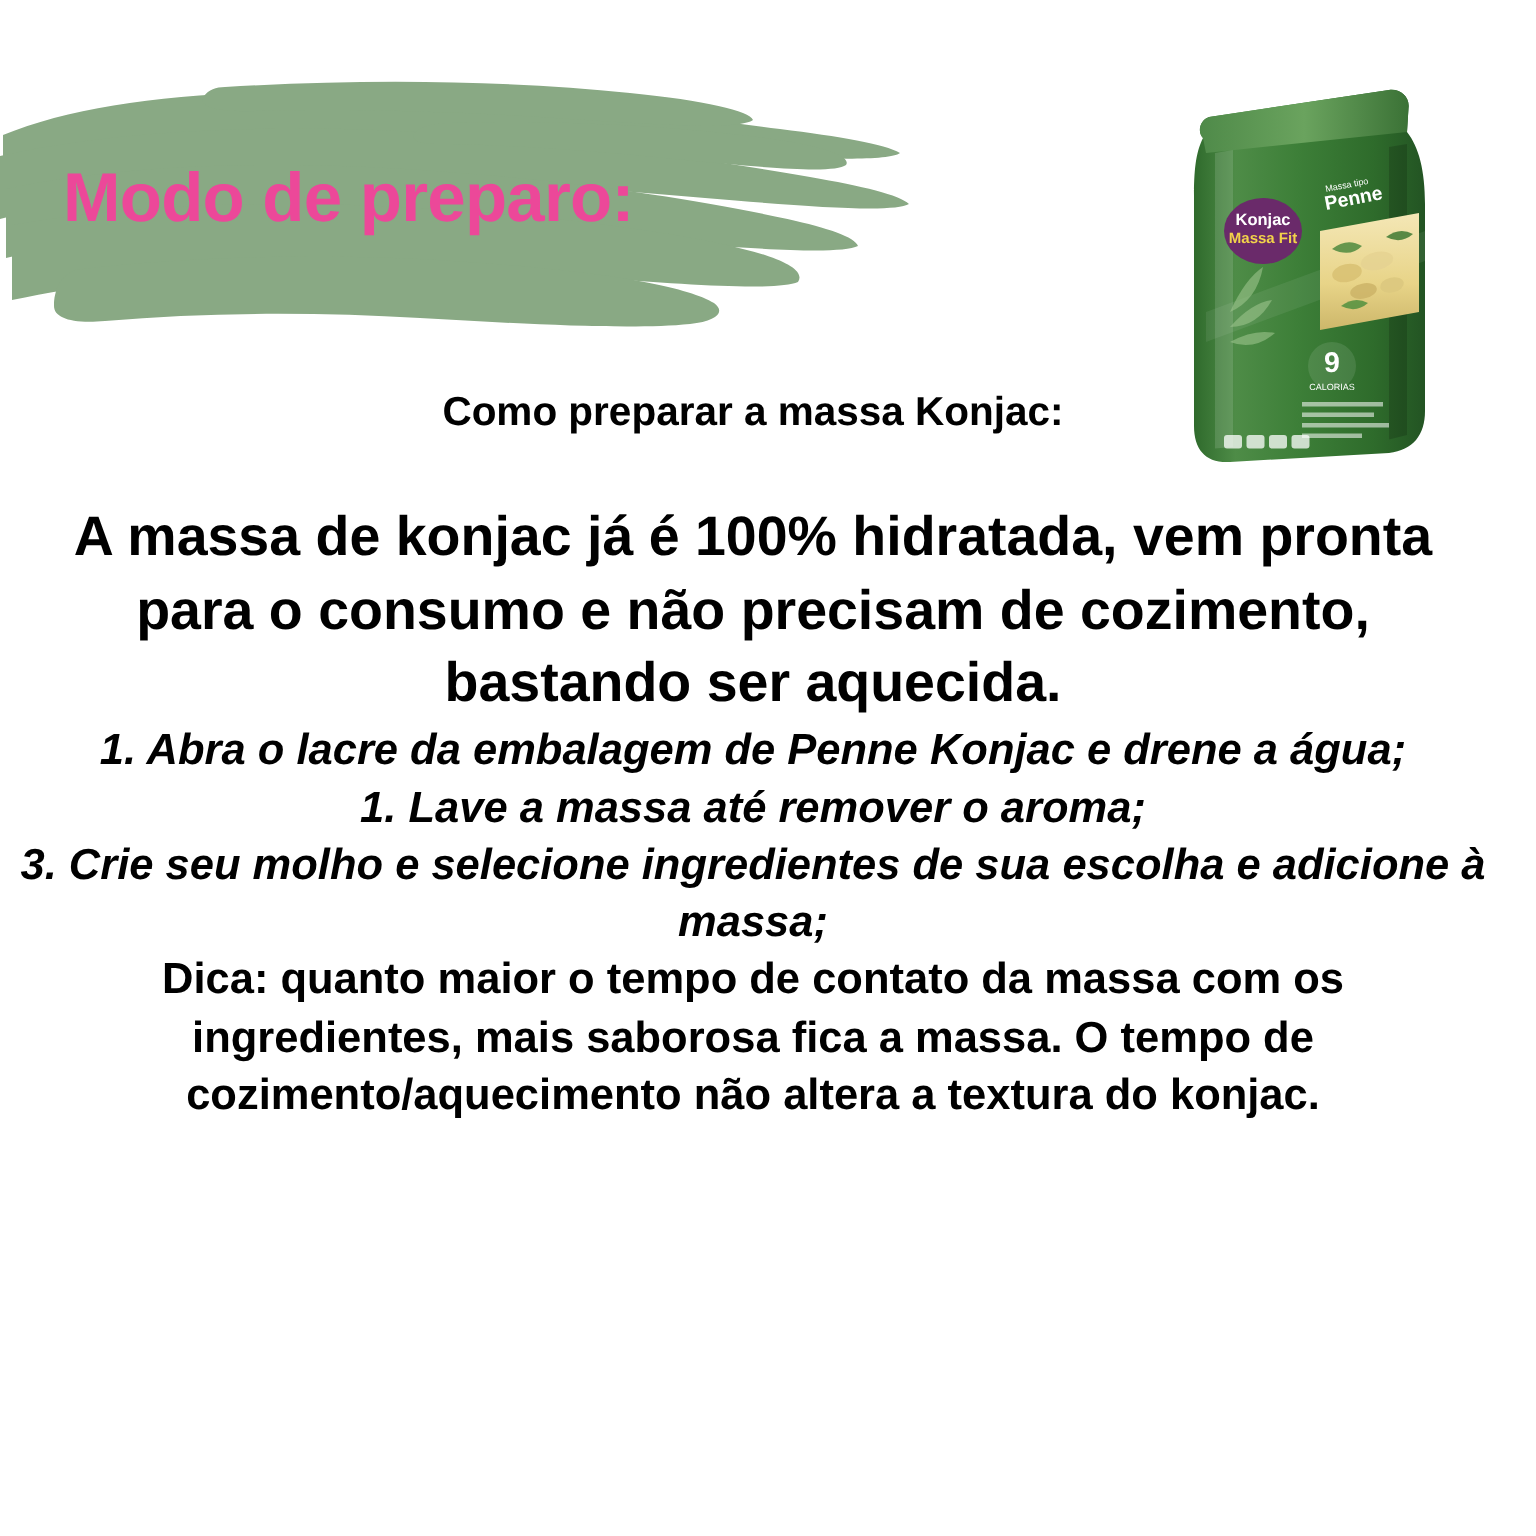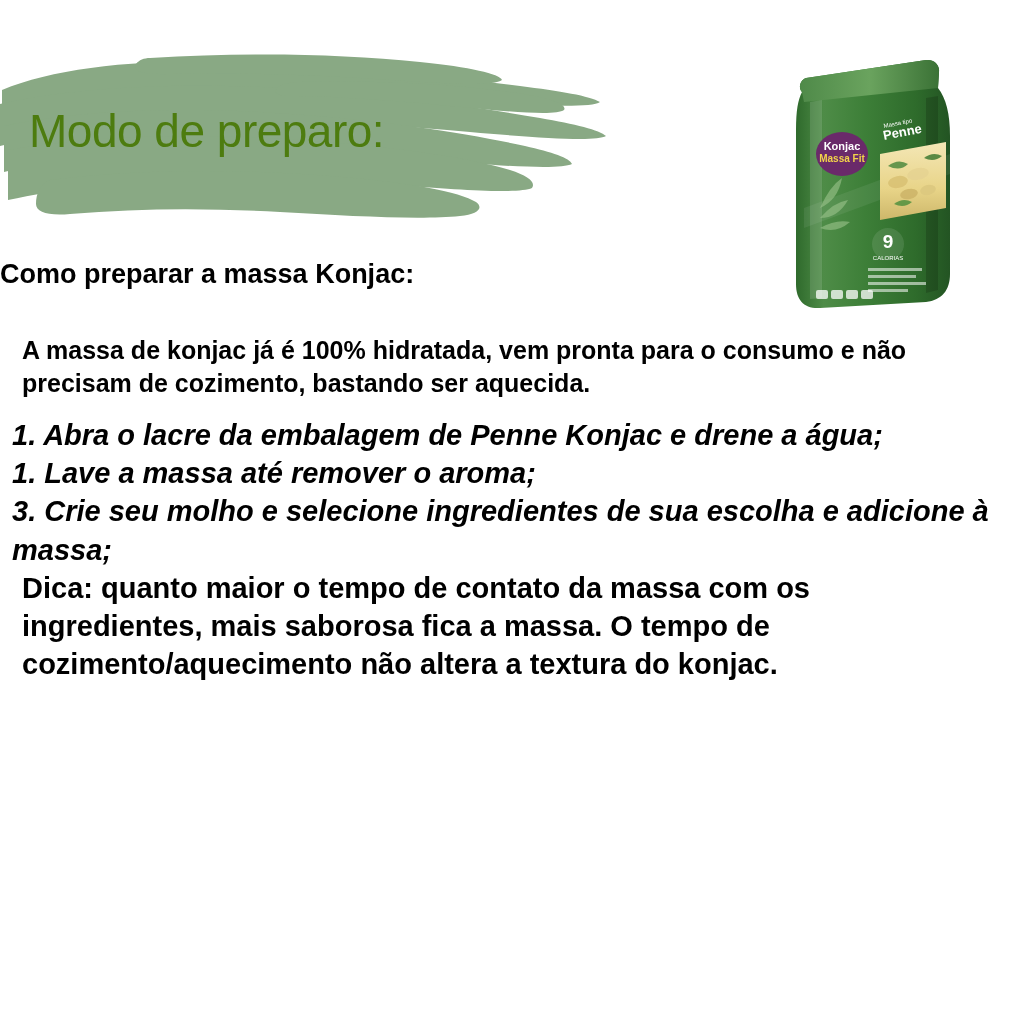--- a/index.html
+++ b/index.html
@@ -24,57 +24,58 @@
   .brush {
     position: absolute;
     left: 0;
     top: 30px;
     width: 640px;
     height: 195px;
     pointer-events: none;
   }
   .title {
     position: absolute;
-    left: 29px;
+    left: 42px;
     top: 104px;
     font-size: 46px;
-    font-weight: normal;
+    font-weight: bold;
     letter-spacing: -0.5px;
-    color: #4d7c0f;
+    color: #ec4899;
     z-index: 3;
   }
 
   
   .package {
     position: absolute;
     right: 58px;
     top: 58px;
     width: 190px;
     height: 252px;
     z-index: 4;
   }
 
   
   .content {
     position: absolute;
     top: 258px;
     left: 0;
     width: 1004px;
+    text-align: center;
   }
   .subtitle {
     font-size: 27px;
     font-weight: bold;
     margin: 0 0 42px 0;
     line-height: 1.25;
   }
   .intro {
-    font-size: 25px;
+    font-size: 37px;
     font-weight: bold;
     line-height: 1.32;
-    margin: 16px auto;
+    margin: 1px auto;
     width: 960px;
   }
   ol.steps {
     list-style: none;
     margin: 0;
     padding: 0;
     width: 1000px;
     margin-left: auto;
     margin-right: auto;
     font-style: italic;

